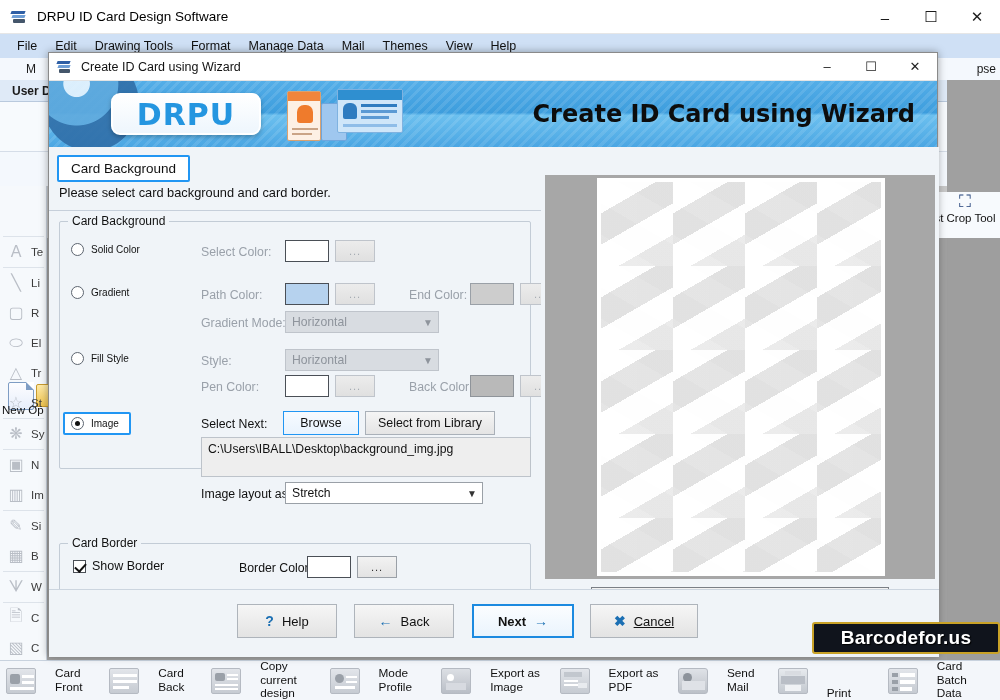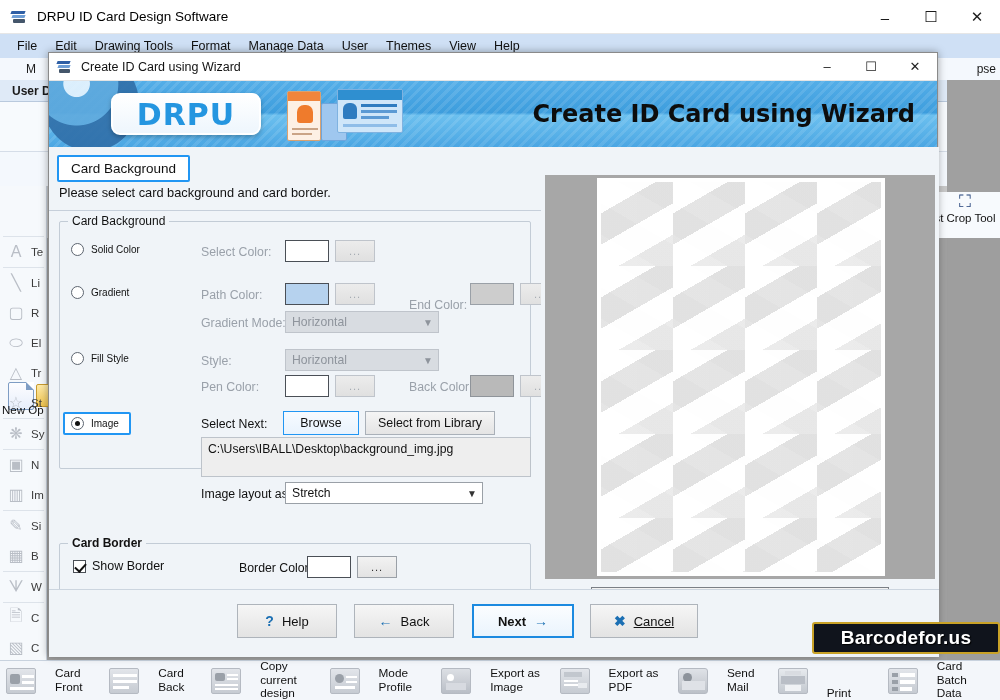--- a/index.html
+++ b/index.html
@@ -223,21 +223,21 @@
     display:flex; align-items:center; justify-content:center;
   }
   .btn.primary { border:1px solid #2196f3; background:linear-gradient(#f7fbff,#e9f3fd); }
 
   .pathbox {
     position:absolute; left:152px; top:418px; width:330px; height:38px;
     background:#eeeeee; border:1px solid #bdc3ca; font-size:12.2px; color:#111;
     padding:4px 6px;
   }
 
-  #grp-border { left:10px; top:352px; width:472px; height:62px;font-weight:bold; }
+  #grp-border { left:10px; top:352px; width:472px; height:62px; }
   .chk { position:absolute; display:flex; align-items:center; gap:6px; font-size:12.5px; color:#111; }
   .cbox { width:13px; height:13px; border:1px solid #4a4f56; background:#fff; position:relative; flex:none; }
   .cbox.on:after {
     content:""; position:absolute; left:3px; top:0px; width:5px; height:9px;
     border:solid #111; border-width:0 2px 2px 0; transform:rotate(42deg);
   }
   .spin {
     position:absolute; height:22px; width:48px; border:1px solid #9aa0a7; background:#fff;
     display:flex; align-items:center;
   }
@@ -392,21 +392,21 @@
       <div>☐</div>
       <div>✕</div>
     </div>
   </div>
   <div class="menubar">
     <span>File</span>
     <span>Edit</span>
     <span>Drawing Tools</span>
     <span>Format</span>
     <span>Manage Data</span>
-    <span>User</span>
+    <span>Mail</span>
     <span>Themes</span>
     <span>View</span>
     <span>Help</span>
   </div>
 
   <div class="dialog">
 
     <div class="dlg-title">
       <div class="dicon">
           <div class="b1"></div>
@@ -463,21 +463,21 @@
         <div class="swatch" style="left:236px; top:93px; background:#ffffff;"></div>
         <div class="dotbtn" style="left:286px; top:93px;">...</div>
 
         <div class="radio" style="left:22px; top:139px;">
           <span class="rdot"></span>
           <span>Gradient</span>
         </div>
         <div class="lbl" style="left:152px; top:141px;">Path Color:</div>
         <div class="swatch" style="left:236px; top:136px; background:#b6d2ee;"></div>
         <div class="dotbtn" style="left:286px; top:136px;">...</div>
-        <div class="lbl" style="left:360px; top:151px;">End Color:</div>
+        <div class="lbl" style="left:360px; top:141px;">End Color:</div>
         <div class="swatch" style="left:421px; top:136px; background:#cdcdcd; border-color:#9aa0a7;"></div>
         <div class="dotbtn" style="left:471px; top:136px;">...</div>
 
         <div class="lbl" style="left:152px; top:169px;">Gradient Mode:</div>
         <div class="combo" style="left:236px; top:164px; width:154px;">
           <span class="cv">Horizontal</span>
           <span class="arw">▼</span>
         </div>
 
         <div class="radio" style="left:22px; top:205px;">

